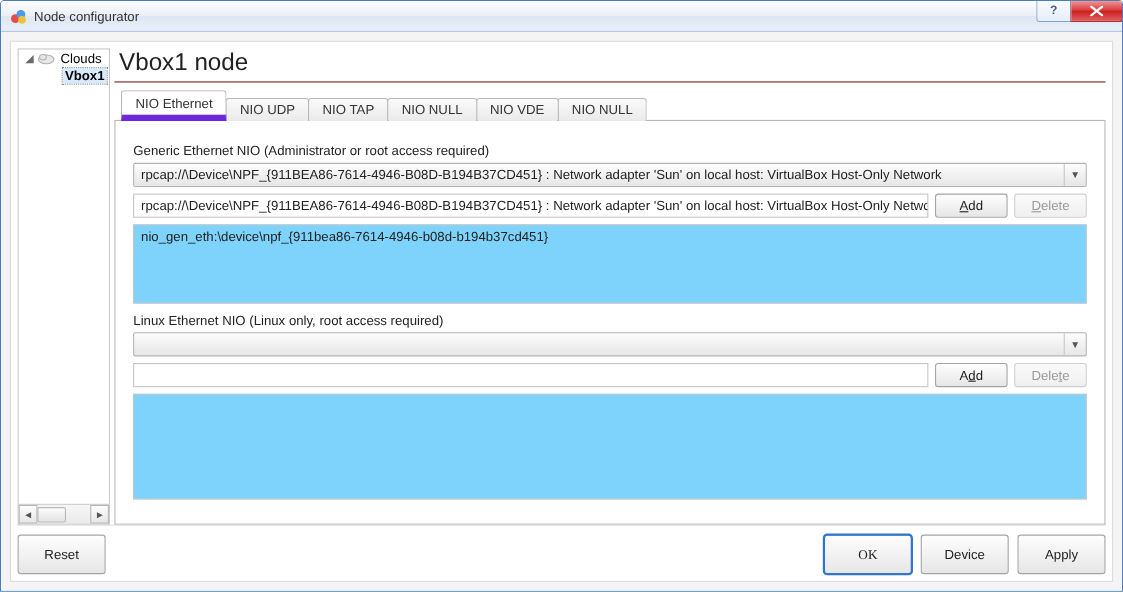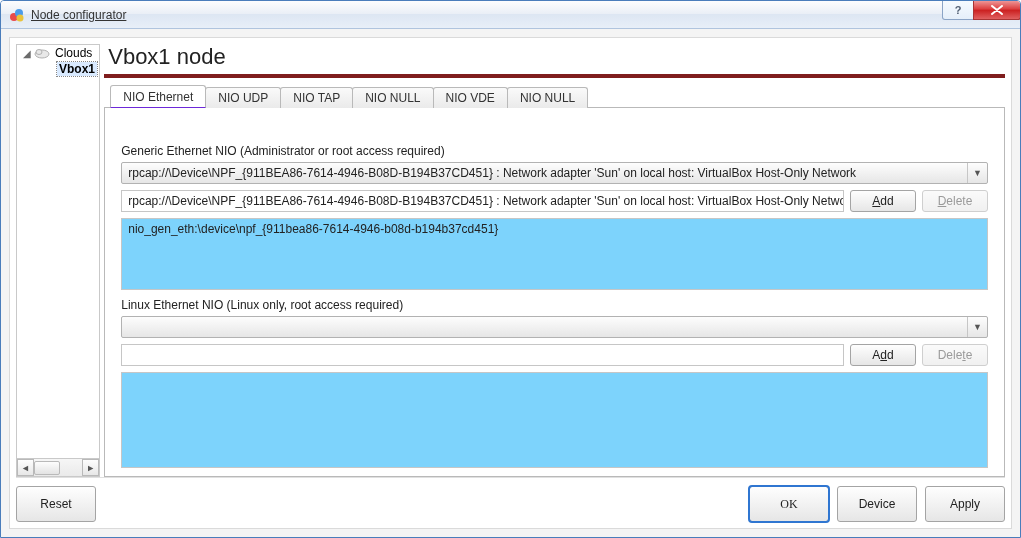--- a/index.html
+++ b/index.html
@@ -19,21 +19,21 @@
     background: linear-gradient(#fdfdfe, #e9eef6 50%, #dde6f3 50%, #e8eff8);
     border-bottom: 1px solid #b0c4de;
     display: flex;
     align-items: center;
     padding-left: 8px;
     position: relative;
   }
   .app-icon {
     width: 16px; height: 16px; margin-right: 6px;
   }
-  .title-text { color: #333; text-decoration: underline; }
+  .title-text { color: #333; }
   .tb-buttons {
     position: absolute;
     right: -1px; top: -1px;
     display: flex;
   }
   .tb-btn {
     width: 32px; height: 20px;
     border: 1px solid #8ba4c6;
     border-top: none;
     display: flex; align-items: center; justify-content: center;
@@ -126,21 +126,21 @@
   .config-panel {
     flex:1 1 auto;
     display:flex; flex-direction:column;
     min-width:0;
   }
   .panel-title {
     font-size: 22px;
     font-weight: 300;
     color:#222;
     padding: 0 4px 4px 4px;
-    border-bottom: 4px solid #7f1d1d;
+    border-bottom: 1px solid #7f1d1d;
     margin-bottom:6px;
   }
   
   .tabs {
     display:flex;
     align-items:flex-end;
     border-bottom:1px solid #b9b9b9;
     padding-left:6px;
     gap:0;
   }
@@ -150,33 +150,33 @@
     padding:3px 12px;
     background:linear-gradient(#fafafa,#eaeaea);
     color:#333;
     margin-right:-1px;
     position:relative;
     top:1px;
     border-radius:3px 3px 0 0;
   }
   .tab.active {
     background:#fff;
-    border-bottom:1px solid #6d28d9;
+    border-bottom:6px solid #6d28d9;
     z-index:2;
     padding-top:4px;
   }
   .tab-body {
     flex:1 1 auto;
     border:1px solid #b9b9b9;
     border-top:none;
     padding:14px 16px;
     background:#fff;
     overflow:auto;
   }
-  .label { color:#222; margin-bottom:4px; margin-top:22px;}
+  .label { color:#222; margin-bottom:4px; margin-top:6px;}
   .combo {
     width:100%;
     height:22px;
     border:1px solid #b2b2b2;
     border-radius:2px;
     background:linear-gradient(#fdfdfd,#e6e6e6);
     padding:0 22px 0 6px;
     font-size:12px;
     display:flex;align-items:center;
     position:relative;

